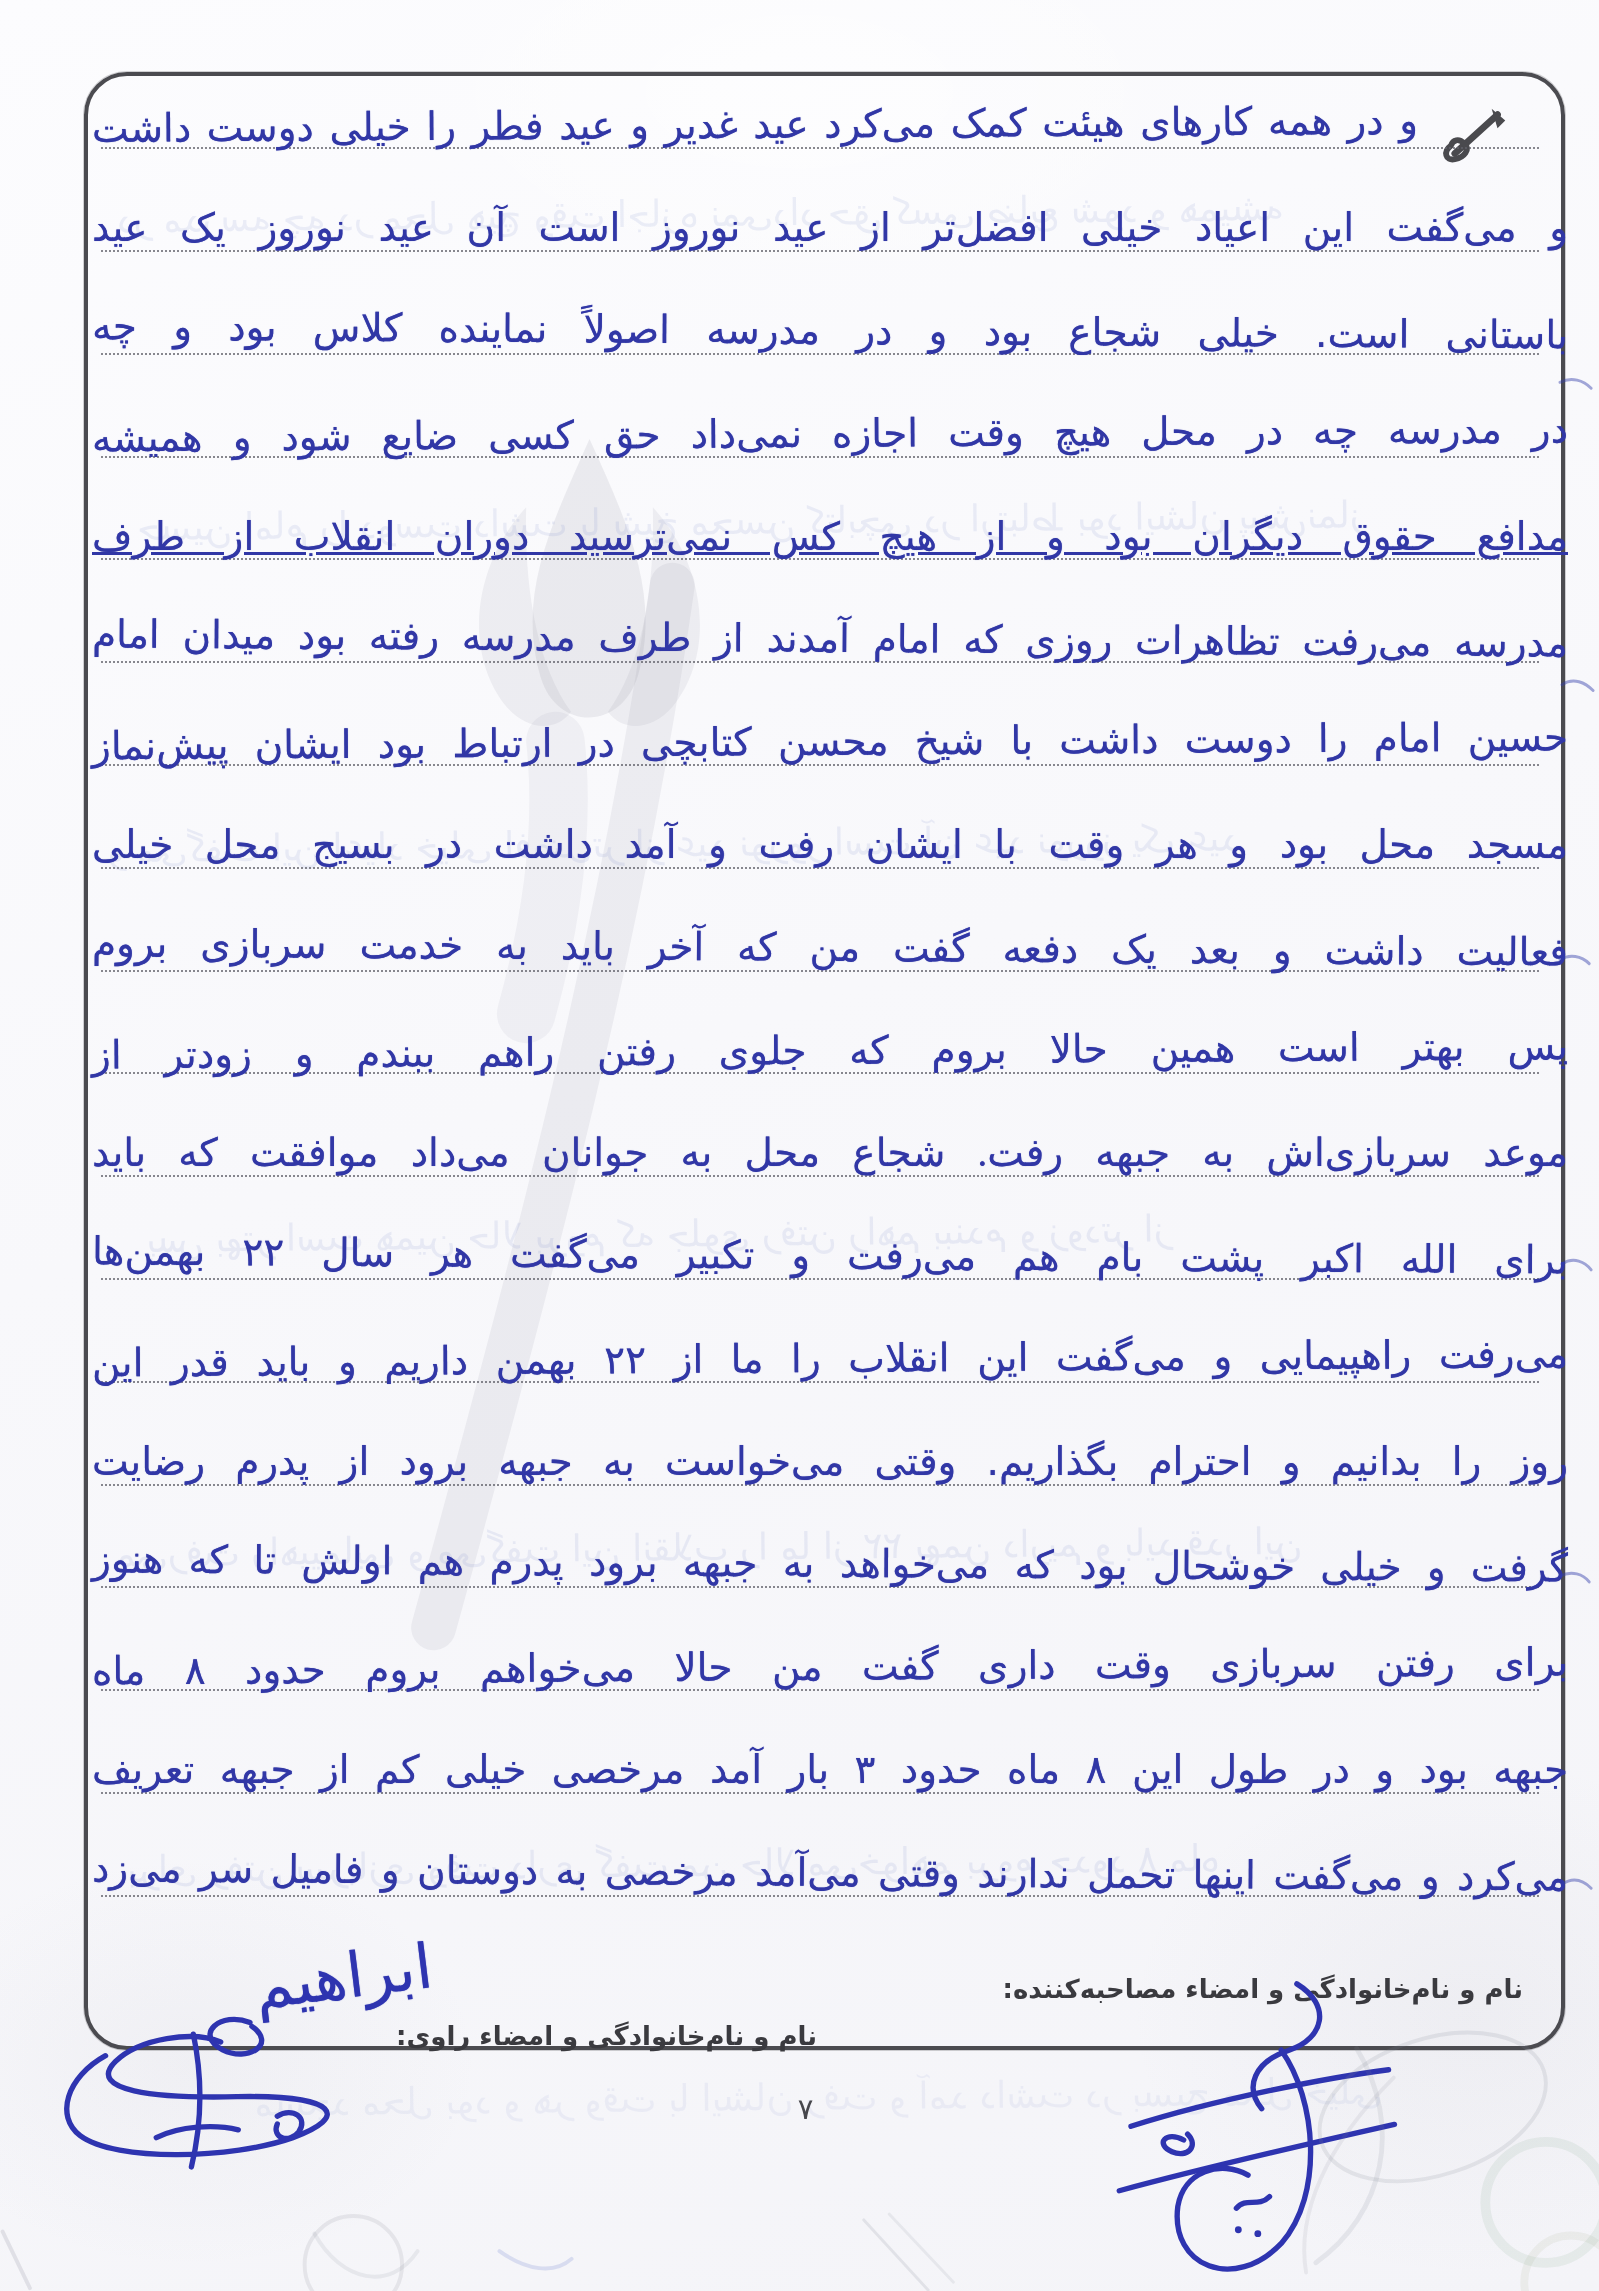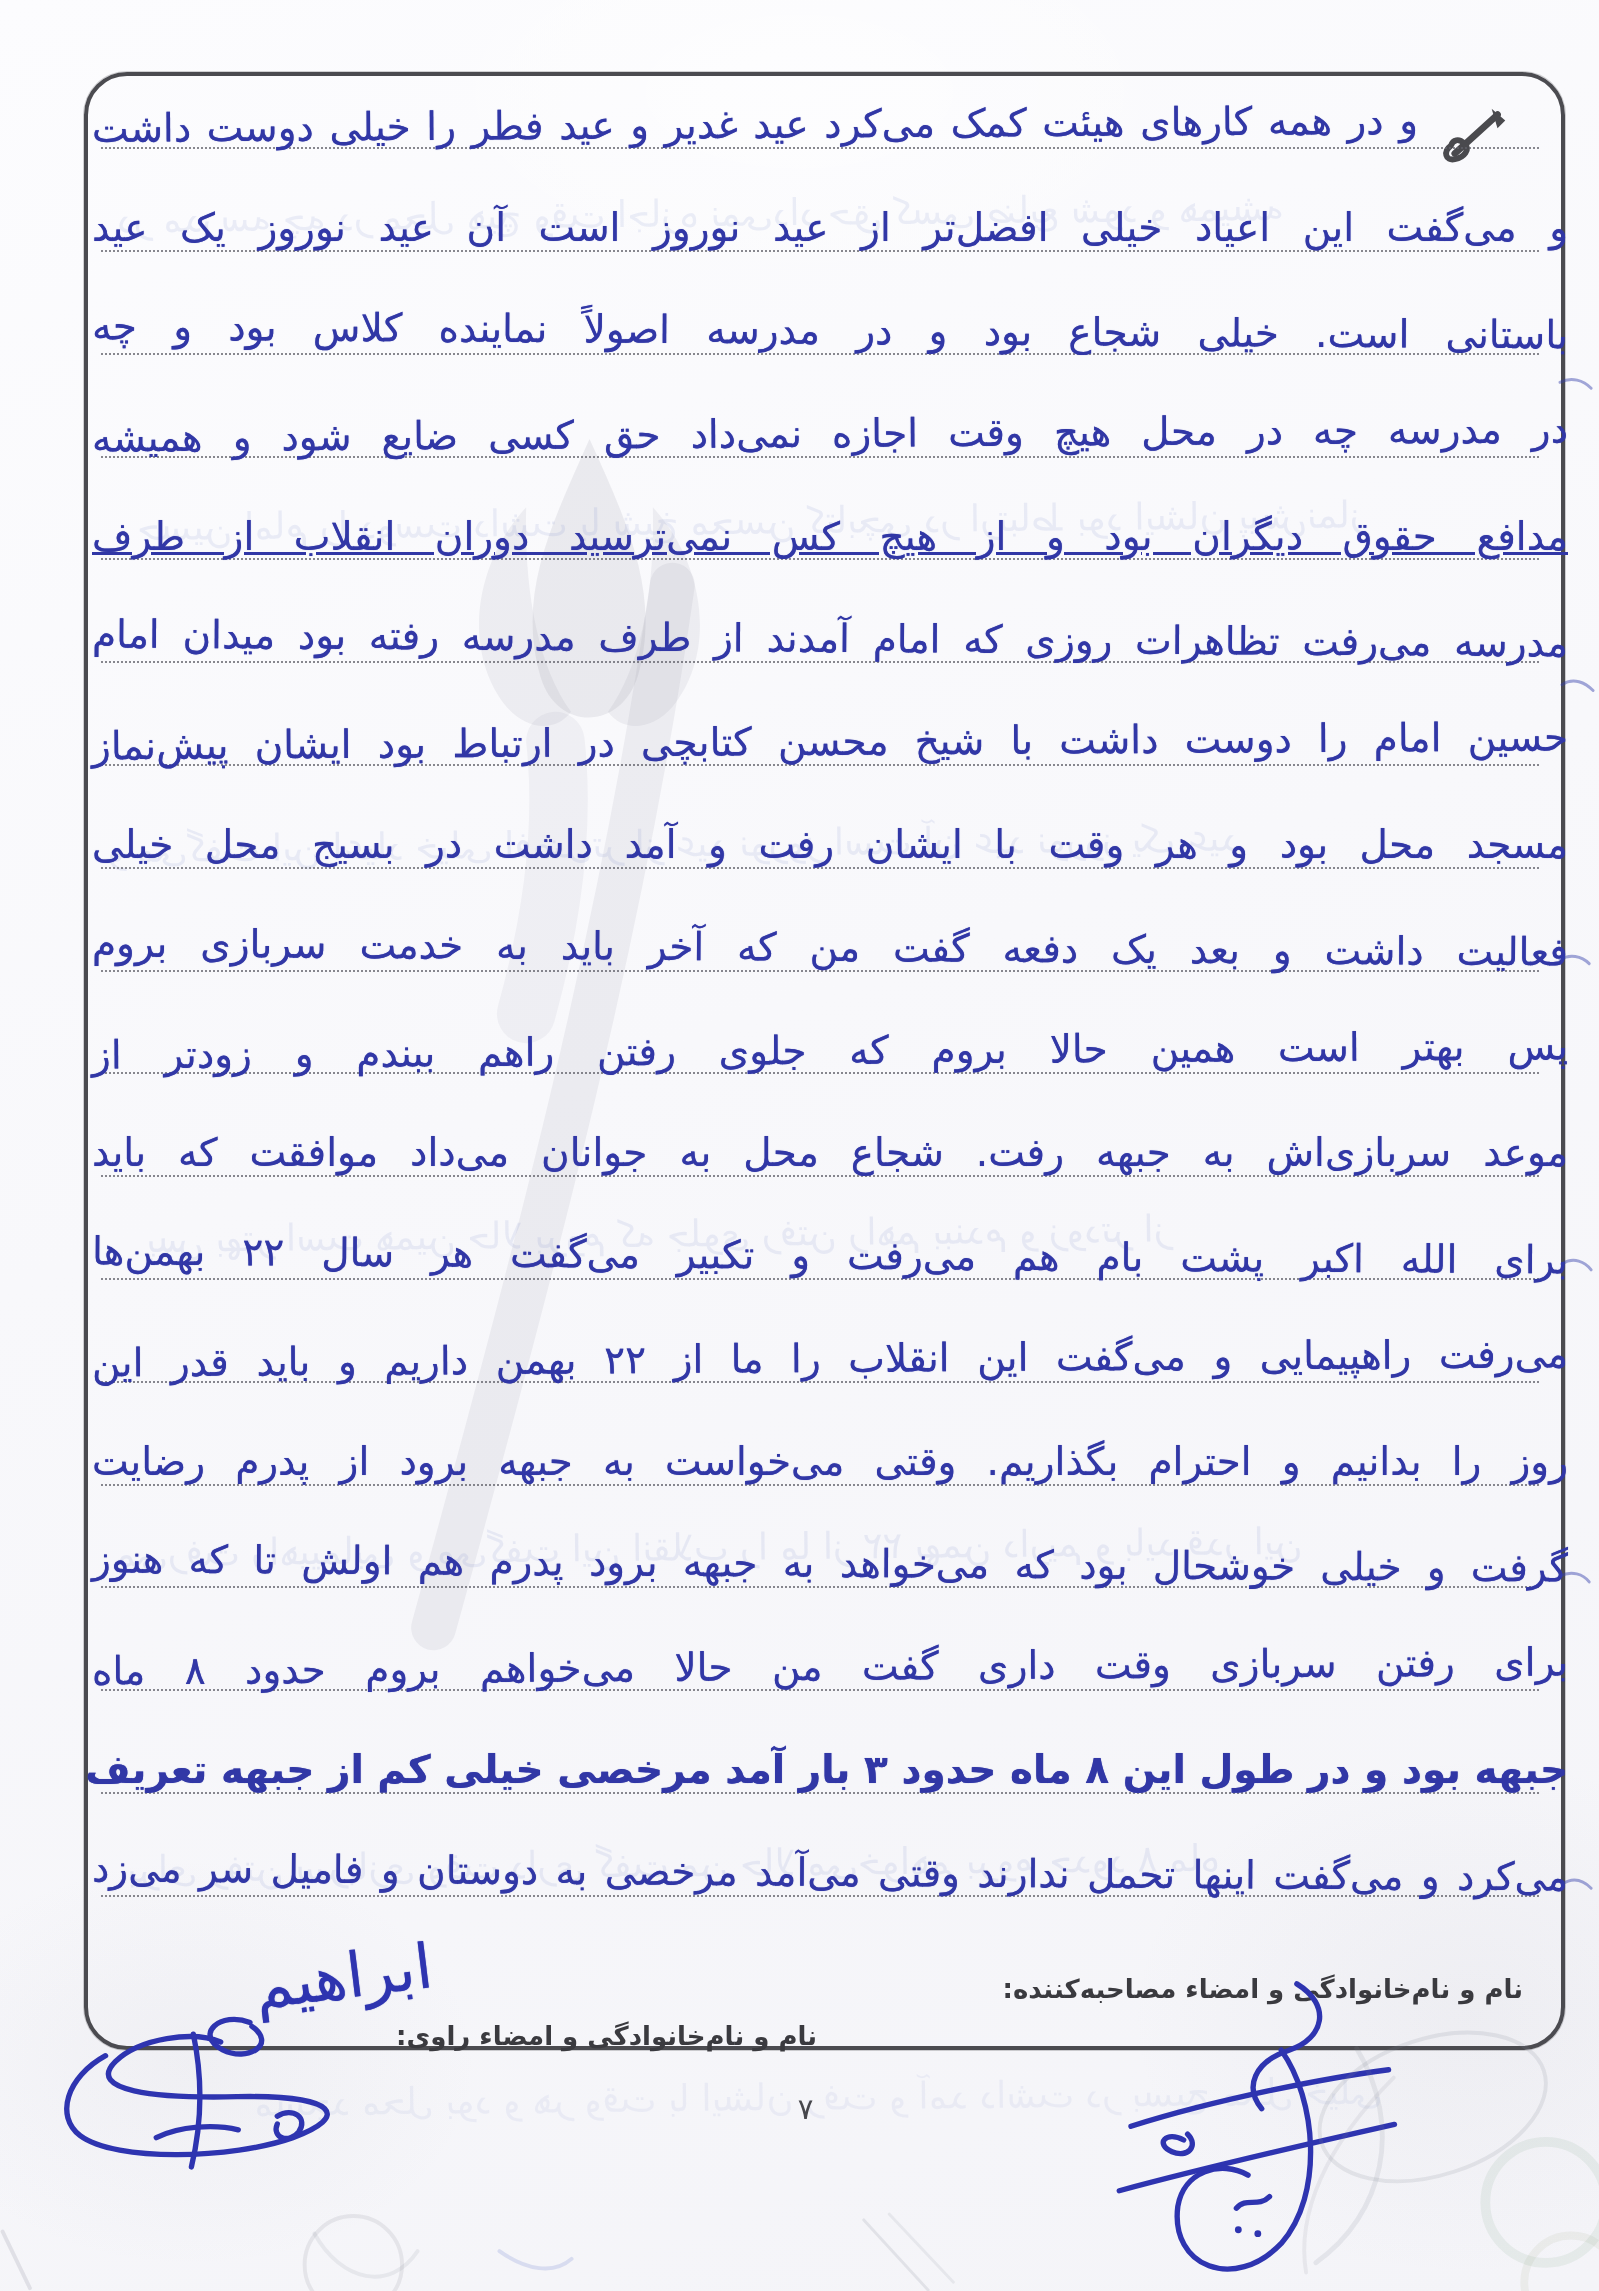--- a/index.html
+++ b/index.html
@@ -98,33 +98,33 @@
       <div class="hw" style="top: 616px; transform: rotate(0.35deg);">مدرسه می‌رفت تظاهرات روزی که امام آمدند از طرف مدرسه رفته بود میدان امام</div>
       <div class="dotline" style="top: 764px;"></div>
       <div class="hw" style="top: 719px; transform: rotate(-0.35deg);">حسین امام را دوست داشت با شیخ محسن کتابچی در ارتباط بود ایشان پیش‌نماز</div>
       <div class="dotline" style="top: 867px;"></div>
       <div class="hw" style="top: 822px; transform: rotate(0deg);">مسجد محل بود و هر وقت با ایشان رفت و آمد داشت در بسیج محل خیلی</div>
       <div class="dotline" style="top: 970px;"></div>
       <div class="hw" style="top: 925px; transform: rotate(0.35deg);">فعالیت داشت و بعد یک دفعه گفت من که آخر باید به خدمت سربازی بروم</div>
       <div class="dotline" style="top: 1072px;"></div>
       <div class="hw" style="top: 1028px; transform: rotate(-0.35deg);">پس بهتر است همین حالا بروم که جلوی رفتن راهم ببندم و زودتر از</div>
       <div class="dotline" style="top: 1175px;"></div>
-      <div class="hw" style="top: 1130px; transform: rotate(0deg);">موعد سربازی‌اش به جبهه رفت. شجاع محل به جوانان می‌داد موافقت که باید</div>
+      <div class="hw" style="top: 1130px; transform: rotate(0deg); font-family: Liberation Serif, serif;">موعد سربازی‌اش به جبهه رفت. شجاع محل به جوانان می‌داد موافقت که باید</div>
       <div class="dotline" style="top: 1278px;"></div>
       <div class="hw" style="top: 1233px; transform: rotate(0.35deg);">برای الله اکبر پشت بام هم می‌رفت و تکبیر می‌گفت هر سال ۲۲ بهمن‌ها</div>
       <div class="dotline" style="top: 1381px;"></div>
       <div class="hw" style="top: 1336px; transform: rotate(-0.35deg);">می‌رفت راهپیمایی و می‌گفت این انقلاب را ما از ۲۲ بهمن داریم و باید قدر این</div>
       <div class="dotline" style="top: 1484px;"></div>
       <div class="hw" style="top: 1439px; transform: rotate(0deg);">روز را بدانیم و احترام بگذاریم. وقتی می‌خواست به جبهه برود از پدرم رضایت</div>
       <div class="dotline" style="top: 1586px;"></div>
       <div class="hw" style="top: 1541px; transform: rotate(0.35deg);">گرفت و خیلی خوشحال بود که می‌خواهد به جبهه برود پدرم هم اولش تا که هنوز</div>
       <div class="dotline" style="top: 1689px;"></div>
       <div class="hw" style="top: 1644px; transform: rotate(-0.35deg);">برای رفتن سربازی وقت داری گفت من حالا می‌خواهم بروم حدود ۸ ماه</div>
       <div class="dotline" style="top: 1792px;"></div>
-      <div class="hw" style="top: 1747px; transform: rotate(0deg); font-weight: bold;">جبهه بود و در طول این ۸ ماه حدود ۳ بار آمد مرخصی خیلی کم از جبهه تعریف</div>
+      <div class="hw" style="top: 1747px; transform: rotate(0deg);">جبهه بود و در طول این ۸ ماه حدود ۳ بار آمد مرخصی خیلی کم از جبهه تعریف</div>
       <div class="dotline" style="top: 1895px;"></div>
       <div class="hw" style="top: 1850px; transform: rotate(0.35deg);">می‌کرد و می‌گفت اینها تحمل ندارند وقتی می‌آمد مرخصی به دوستان و فامیل سر می‌زد</div>
     </div>
 
   <div class="label" style="right:76px;top:1974px;">نام و نام‌خانوادگی و امضاء مصاحبه‌کننده:</div>
   <div class="label" style="right:782px;top:1974px;margin-top:47px;">نام و نام‌خانوادگی و امضاء راوی:</div>
 
   <div class="narrator-name">ابراهیم</div>
 
   <svg style="left:47px;top:2001px;" width="322" height="205" viewBox="0 0 330 210">

